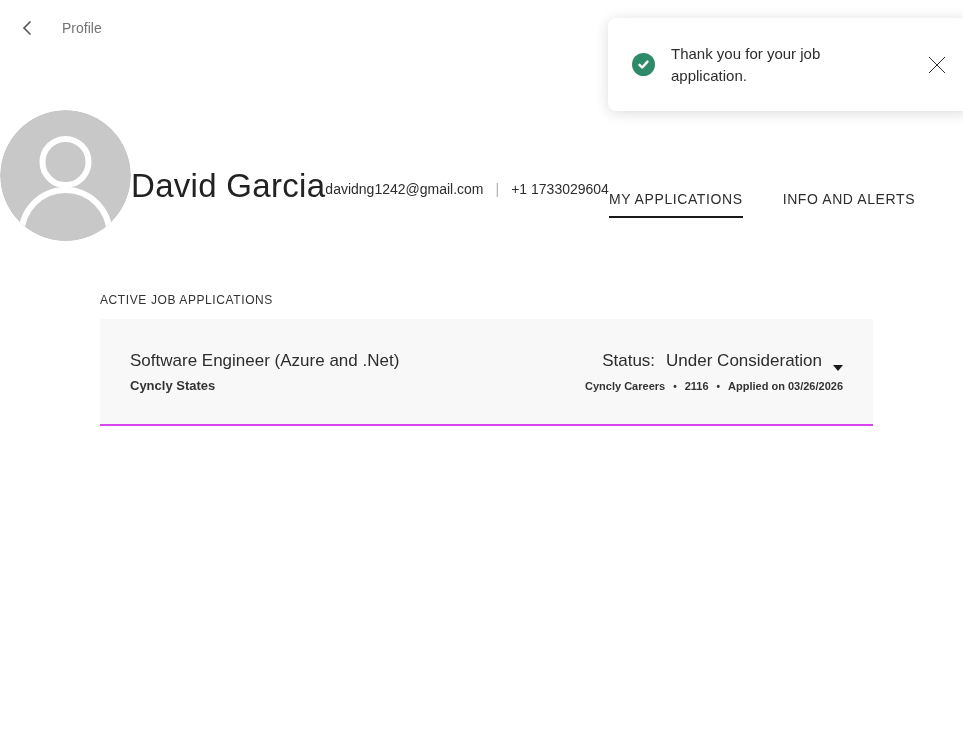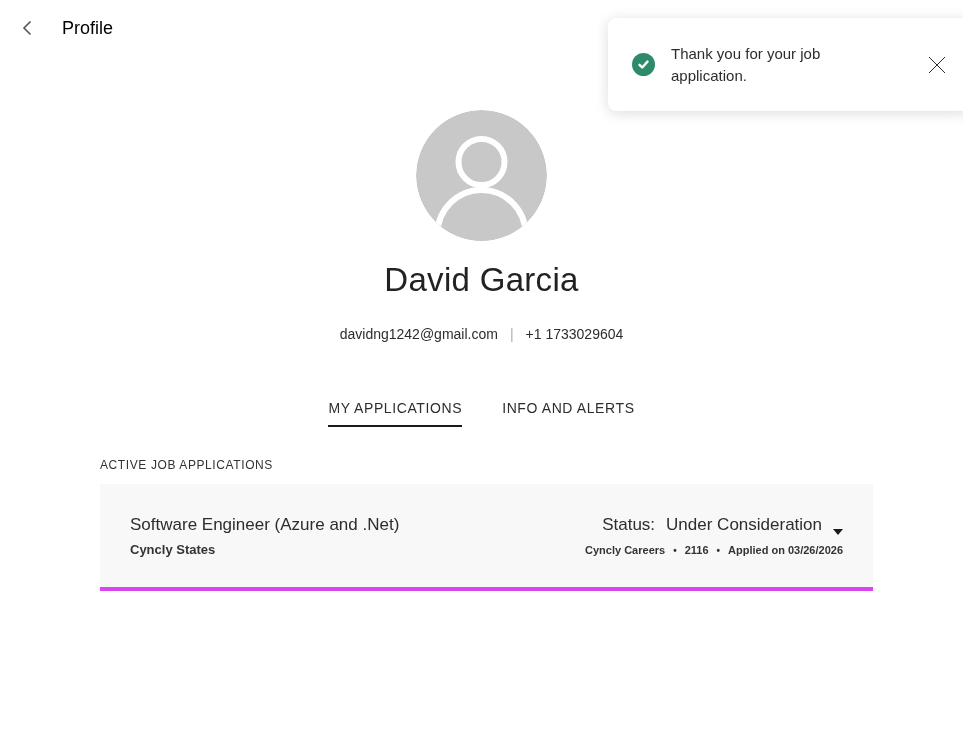--- a/index.html
+++ b/index.html
@@ -20,22 +20,22 @@
     align-items: center;
     gap: 22px;
   }
   .back-btn {
     width: 24px; height: 24px;
     display: flex; align-items: center; justify-content: center;
     cursor: pointer;
     background: none; border: none;
   }
   .header-title {
-    font-size: 18px;
-    color: #000000;
+    font-size: 14px;
+    color: #737373;
   }
 
   
   .toast {
     position: absolute;
     top: 18px; left: 608px;
     width: 365px;
     height: 93px;
     background: #ffffff;
     border-radius: 8px;
@@ -63,21 +63,21 @@
     width: 24px; height: 24px;
     display: flex; align-items: center; justify-content: center;
     cursor: pointer;
     background: none; border: none;
   }
 
   
   .profile-block {
     padding-top: 110px;
     display: flex;
-    flex-direction: column;
+    flex-direction: row;
     align-items: center;
   }
   .avatar {
     width: 131px; height: 131px;
     border-radius: 50%;
     overflow: hidden;
   }
   .profile-name {
     margin-top: 20px;
     font-size: 33px;
@@ -109,31 +109,31 @@
     padding-bottom: 9px;
     cursor: pointer;
     border-bottom: 2px solid transparent;
     background: none; border-top: none; border-left: none; border-right: none;
     font-family: "Liberation Sans", sans-serif;
   }
   .tab.active { border-bottom-color: #1a1a1a; }
 
   
   .apps-section {
-    margin: 31px 90px 0 100px;
+    margin: 52px 90px 0 100px;
   }
   .section-title {
     font-size: 12px;
     letter-spacing: 0.6px;
     color: #333333;
   }
   .app-card {
     margin-top: 12px;
     background: #f8f8f8;
-    border-bottom: 4px solid #d946ef;
+    border-bottom: 2px solid #d946ef;
     height: 107px;
     display: flex;
     align-items: center;
     justify-content: space-between;
     padding: 0 30px;
   }
   .app-left .app-title {
     font-size: 17px;
     color: #2d2d2d;
   }

